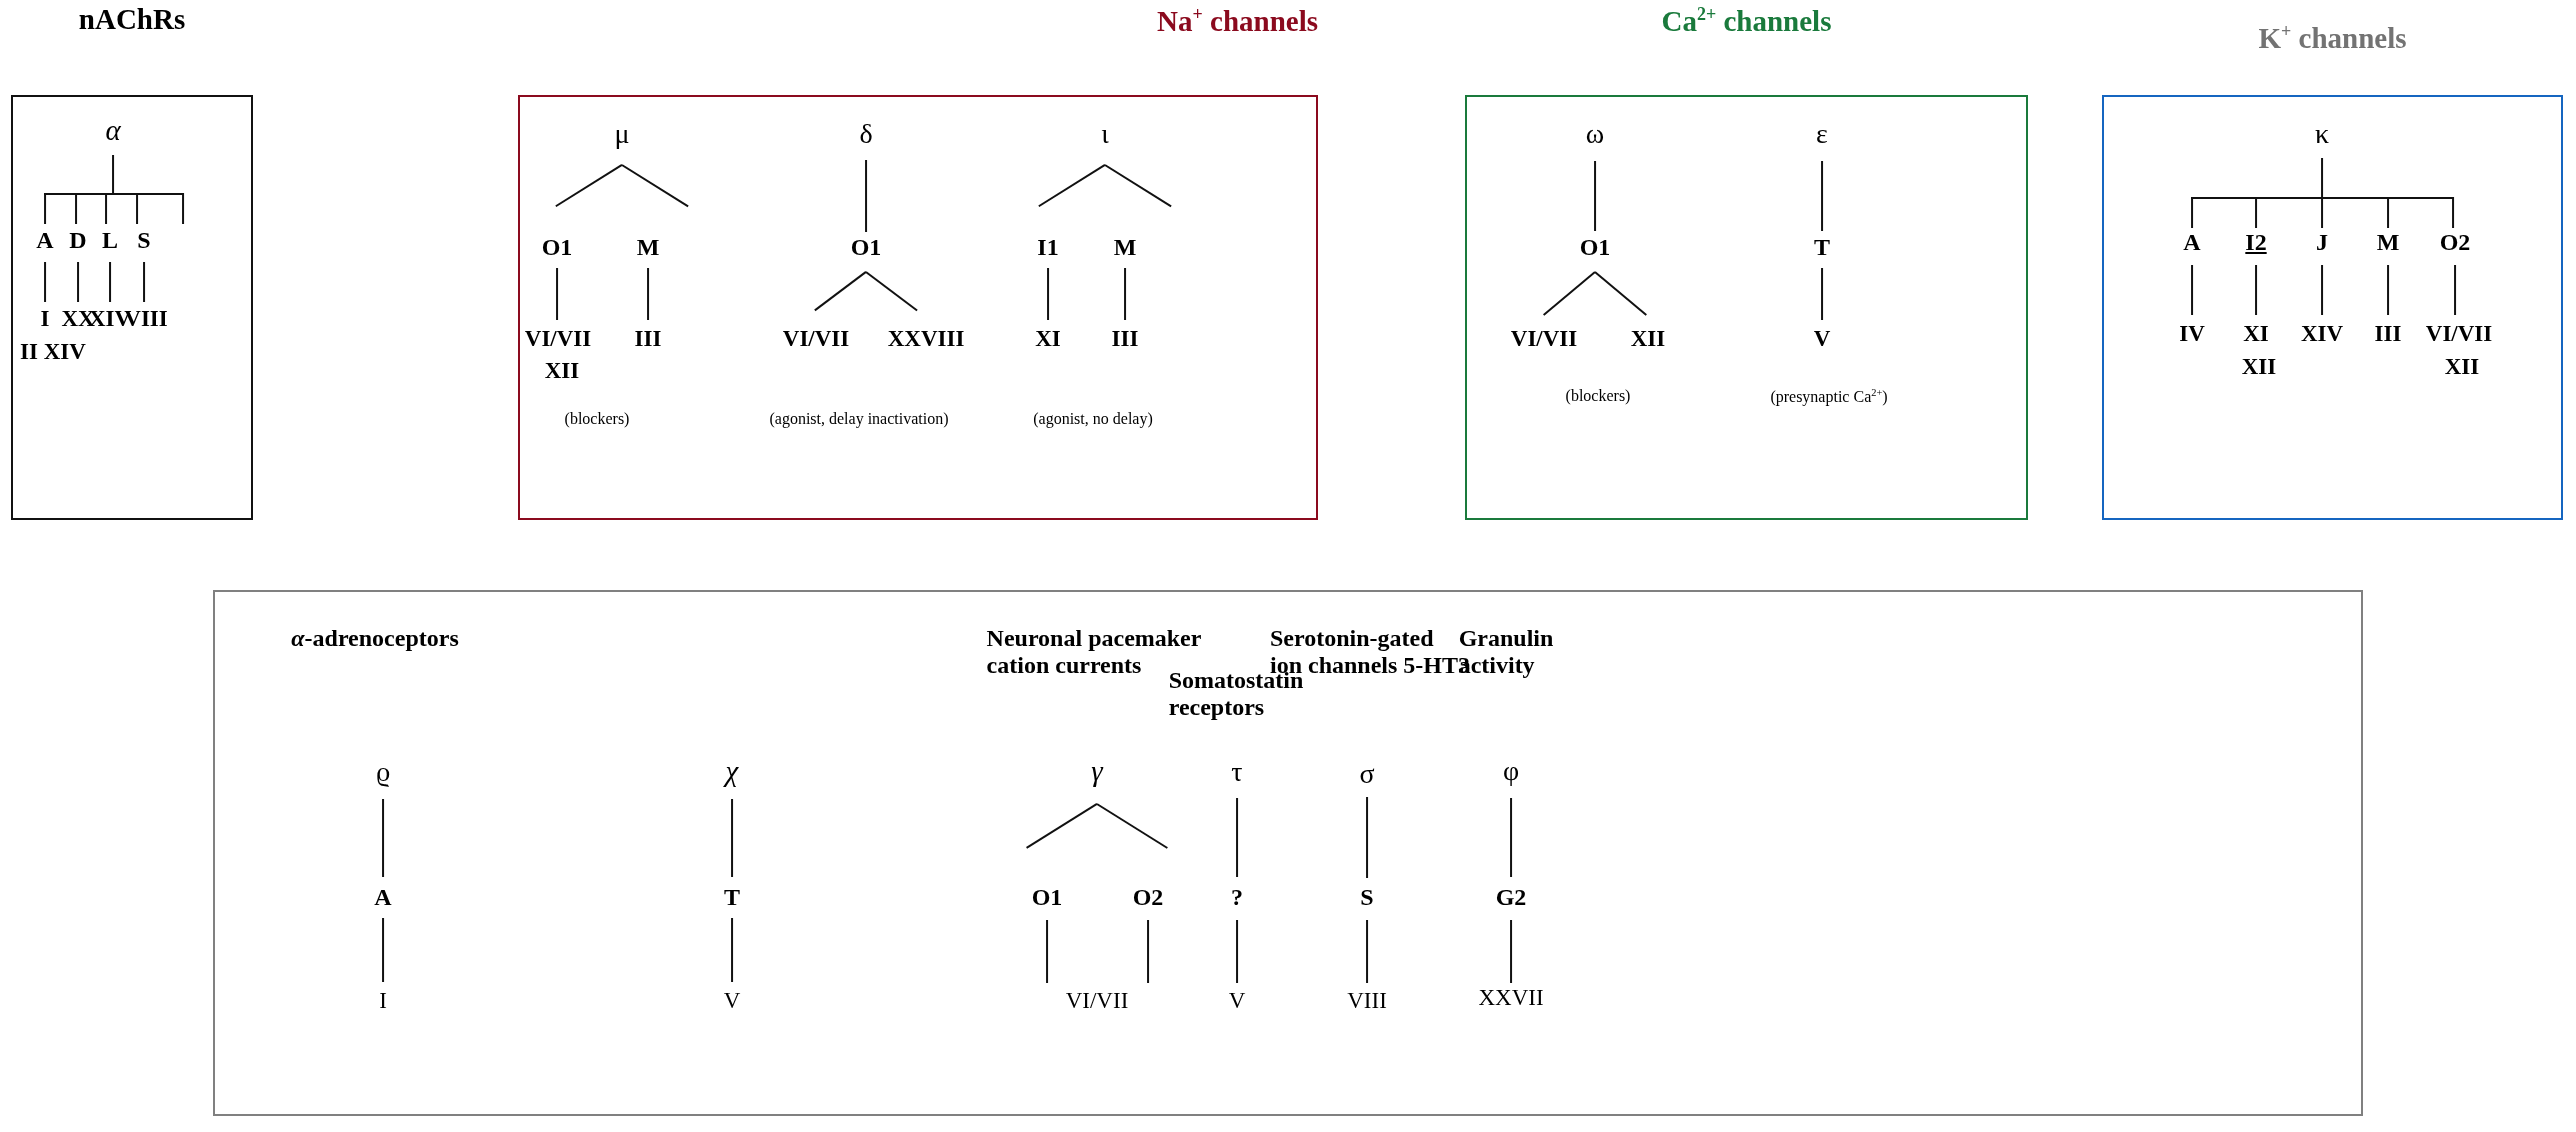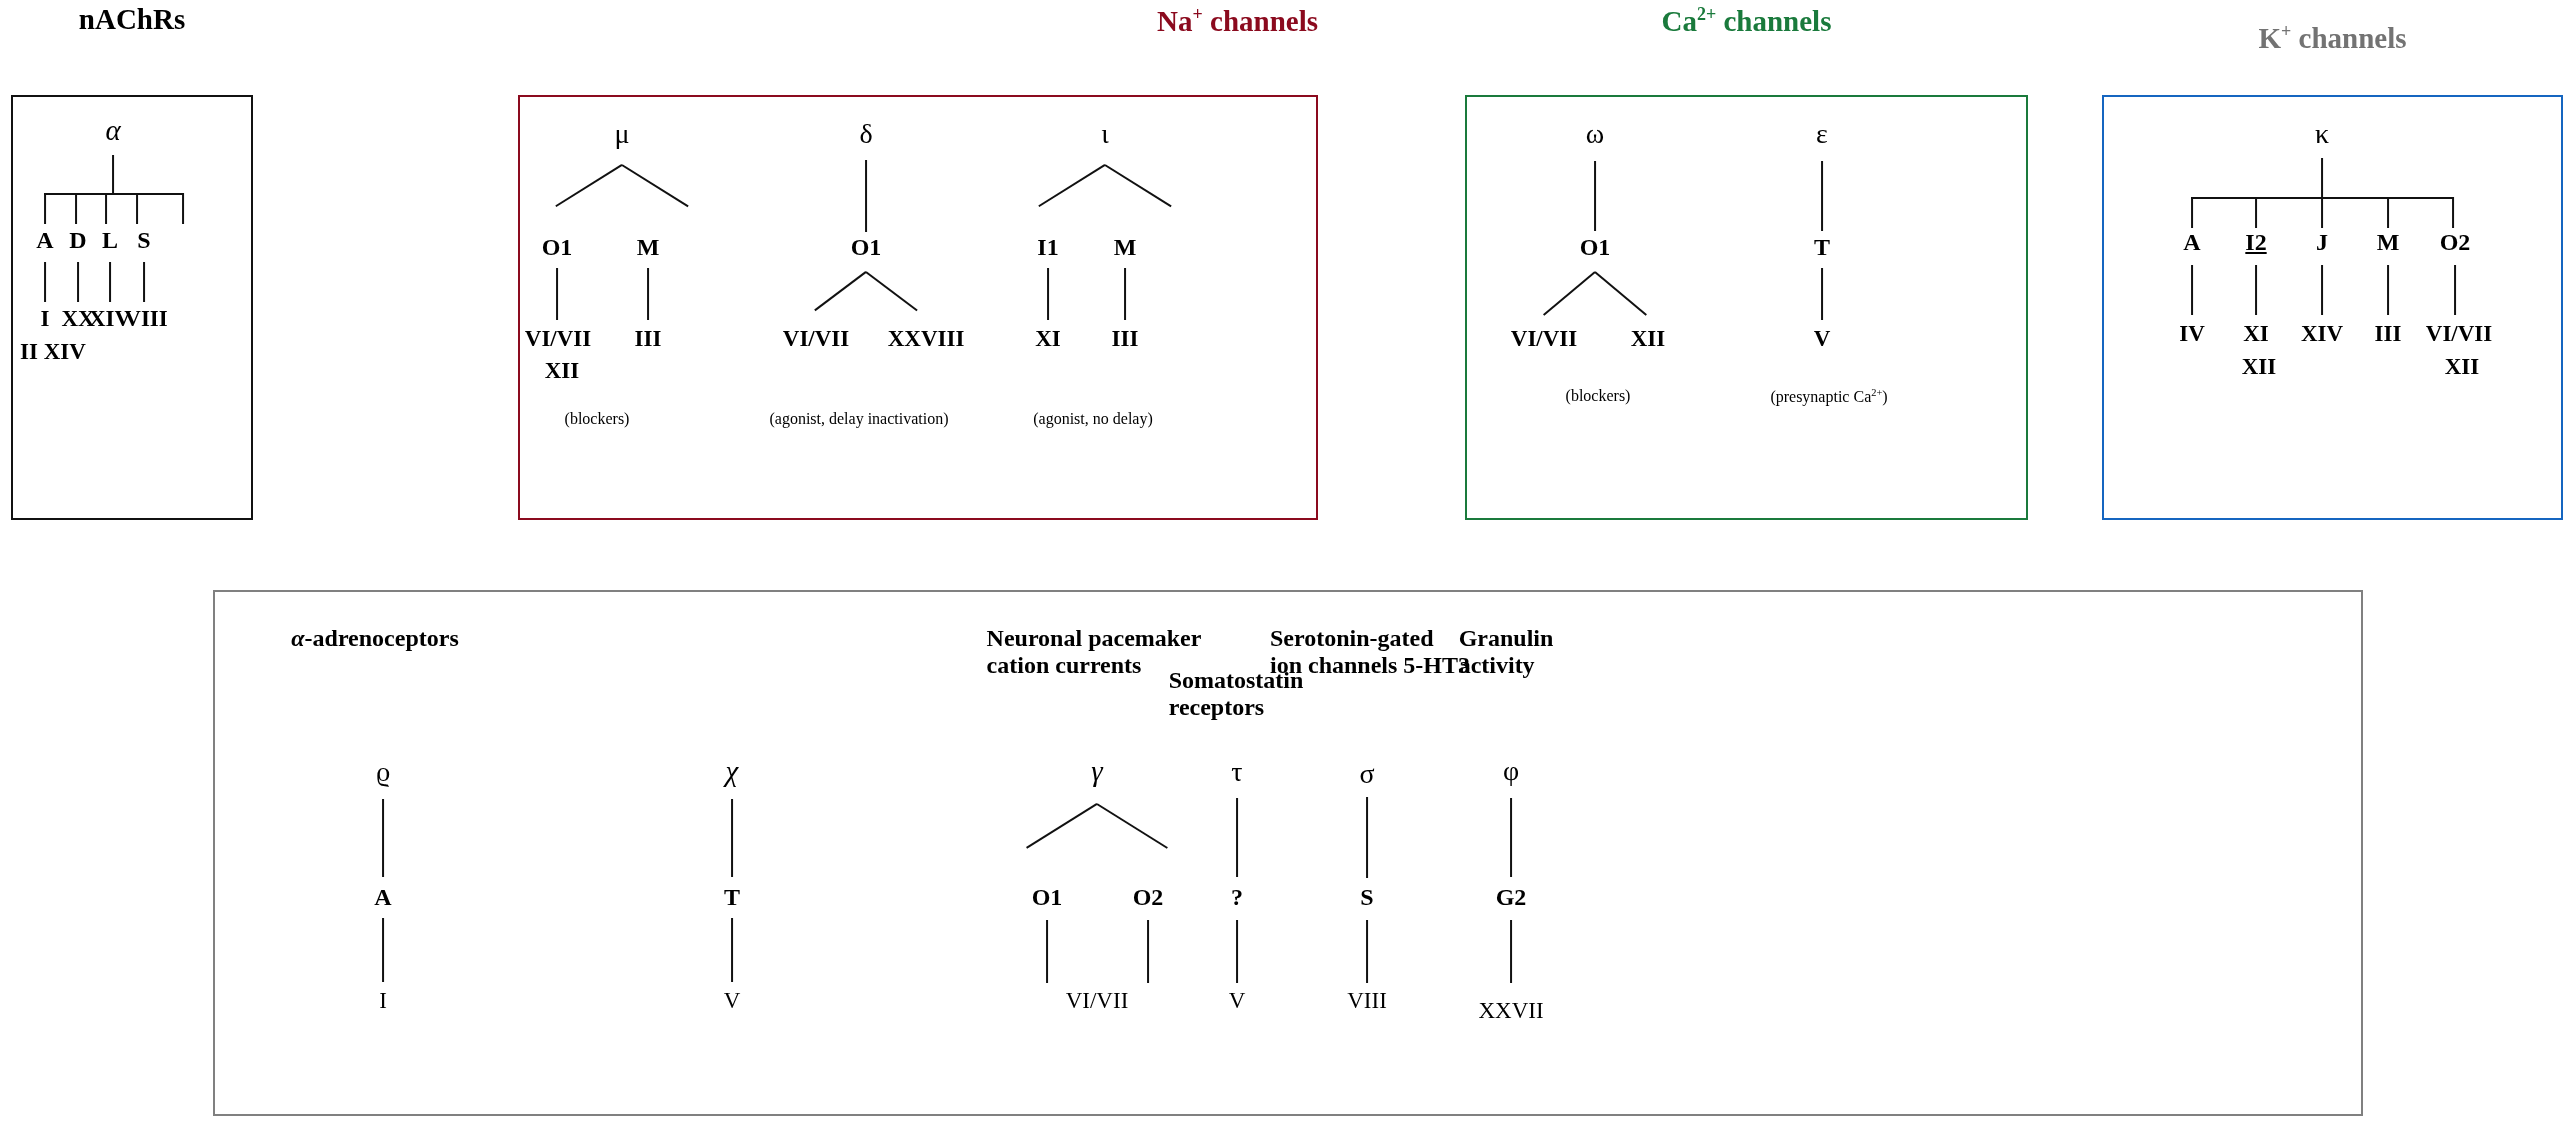--- a/index.html
+++ b/index.html
@@ -231,15 +231,15 @@
   <div class="node roman-thin" style="left:1152px;top:397px;">VIII</div>
 
   <div class="colhead" style="left:1291px;top:33px;">
     <div>Granulin</div>
     <div>activity</div>
   </div>
   <div class="node greek" style="left:1296px;top:165px;">φ</div>
   <div class="vline" style="left:1296px;top:206px;height:79px;"></div>
   <div class="node lvl" style="left:1296px;top:293px;">G2</div>
   <div class="vline" style="left:1296px;top:328px;height:63px;"></div>
-  <div class="node roman-thin" style="left:1296px;top:407px;text-align:right;">XXVII</div>
+  <div class="node roman-thin" style="left:1296px;top:394px;text-align:right;">XXVII</div>
 </div>
 
 
 </body></html>

